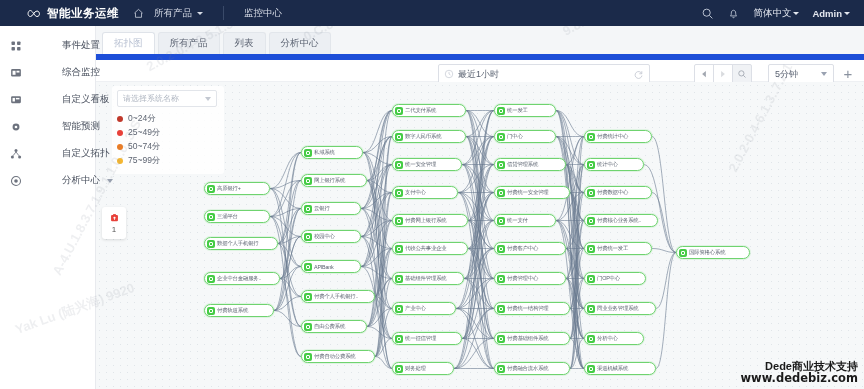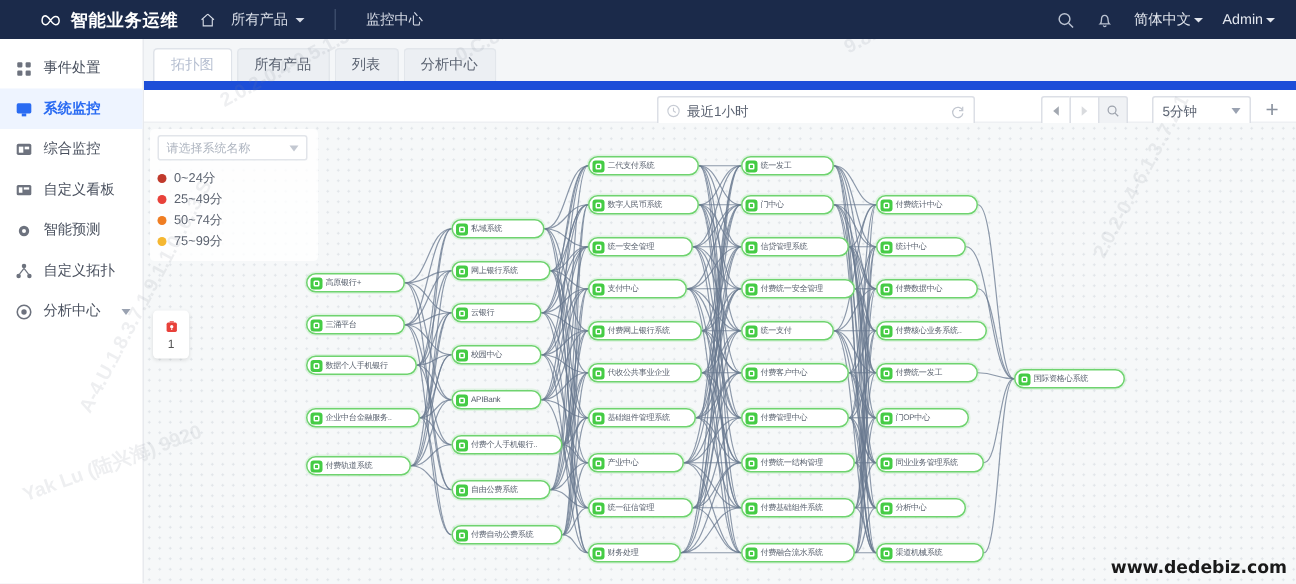--- a/index.html
+++ b/index.html
@@ -24,42 +24,42 @@
   .top-sep { width: 1px; height: 14px; background: #3a4a69; margin: 0 10px; }
   .top-nav { display: flex; align-items: center; gap: 10px; margin-left: 14px; font-size: 9.5px; }
   .top-nav-item { display: flex; align-items: center; gap: 3px; color: #d6dbe6; white-space: nowrap; }
   .home-ico { width: 11px; height: 11px; display:inline-block; }
   .caret { display: inline-block; width: 0; height: 0;
            border-left: 3px solid transparent; border-right: 3px solid transparent;
            border-top: 3.5px solid currentColor; margin-left: 2px; }
   .top-right { margin-left: auto; display: flex; align-items: center; gap: 13px; font-size: 9.5px; padding-right: 6px; }
   .circ-ico { width: 13px; height: 13px; opacity: .9; }
   .top-lang, .top-user { display: flex; align-items: center; color: #e3e7ef; white-space: nowrap; }
-  .top-user { font-weight: normal; }
+  .top-user { font-weight: bold; }
 
   
   .sidebar {
     position: absolute; top: 26px; left: 0; width: 96px; height: 363px;
     background: #ffffff; border-right: 1px solid #e8eaee; z-index: 30;
     padding-top: 6px;
   }
   .side-item {
     display: flex; align-items: center; gap: 7px;
     height: 27px; padding-left: 10px; font-size: 9.5px; color: #4a5costly;
     color: #49505e; position: relative; cursor: pointer;
   }
   .side-item .s-ico { width: 12px; height: 12px; flex: none; opacity: .8; }
   .side-item.active { background: #eef4ff; color: #2a6bf2; font-weight: bold; }
   .side-item.active .s-ico { opacity: 1; }
   .side-item .chev {
     margin-left: auto; margin-right: 8px; width: 0; height: 0;
     border-left: 3px solid transparent; border-right: 3px solid transparent;
     border-top: 4px solid #9aa2b1;
   }
-  .side-label { white-space: nowrap; }
+  .side-label { white-space: nowrap; margin-left: 33px; }
 
   
   .content { position: absolute; top: 26px; left: 96px; width: 768px; height: 363px; background: #f4f6f8; }
 
   .tabbar { position: relative; height: 28px; display: flex; align-items: flex-end; padding-left: 6px; background: #f4f6f8; }
   .tab {
     height: 22px; min-width: 40px; padding: 0 11px; margin-right: 3px;
     background: #eceff3; border: 1px solid #e2e6eb; border-bottom: none;
     border-radius: 3px 3px 0 0; font-size: 9.5px; color: #5a6271;
     display: flex; align-items: center; justify-content: center; cursor: pointer;
@@ -128,21 +128,21 @@
 
   
   .canvas {
     position: absolute; top: 82px; left: 96px; width: 768px; height: 307px;
     background: #f6f8f9;
     background-image: radial-gradient(#e0e5e9 0.7px, transparent 0.7px);
     background-size: 7px 7px;
     overflow: hidden;
   }
   .legend {
-    position: absolute; top: 4px; left: 4px; width: 112px;
+    position: absolute; top: 4px; left: 16px; width: 112px;
     background: rgba(255,255,255,.82); border-radius: 3px; padding: 4px 5px 6px 5px; z-index: 12;
   }
   .legend .leg-sel {
     width: 100px; height: 17px; border: 1px solid #e2e5ea; border-radius: 2px; background: #fff;
     display: flex; align-items: center; padding: 0 5px; font-size: 8px; color: #aeb5c0; margin-bottom: 5px;
   }
   .legend .leg-sel .dchev { margin-left: auto; width: 0; height: 0;
     border-left: 3px solid transparent; border-right: 3px solid transparent;
     border-top: 4px solid #c3c8d1; }
   .leg-row { display: flex; align-items: center; gap: 5px; height: 14px; font-size: 8.5px; color: #5d6471; }
@@ -231,27 +231,20 @@
 
   <div class="sidebar" id="sidebar">
       <div class="side-item">
         <svg class="s-ico" viewBox="0 0 16 16" fill="currentColor">
           <rect x="2" y="2" width="4.6" height="4.6" rx="1"></rect>
           <rect x="9.4" y="2" width="4.6" height="4.6" rx="1"></rect>
           <rect x="2" y="9.4" width="4.6" height="4.6" rx="1"></rect>
           <rect x="9.4" y="9.4" width="4.6" height="4.6" rx="1"></rect>
         </svg>
         <span class="side-label">事件处置</span>
-      </div>
-      <div class="side-item active">
-        <svg class="s-ico" viewBox="0 0 16 16" fill="currentColor">
-          <rect x="1.5" y="2.5" width="13" height="9" rx="1.4"></rect>
-          <rect x="6" y="11.5" width="4" height="2.6"></rect>
-        </svg>
-        <span class="side-label">系统监控</span>
       </div>
       <div class="side-item">
         <svg class="s-ico" viewBox="0 0 16 16" fill="currentColor">
           <rect x="1.5" y="2.5" width="13" height="10" rx="1.6"></rect>
           <rect x="3.4" y="5" width="4" height="5.4" fill="#fff"></rect>
           <rect x="8.6" y="5" width="4" height="2.4" fill="#fff"></rect>
         </svg>
         <span class="side-label">综合监控</span>
       </div>
       <div class="side-item">
@@ -918,20 +911,21 @@
       <svg class="bell" viewBox="0 0 16 16">
         <rect x="3" y="3" width="10" height="9" rx="1.5" fill="#e8413a"></rect>
         <path d="M6 3 V1.6 h4 V3" fill="#e8413a"></path>
         <circle cx="8" cy="7" r="1.6" fill="#ffffff"></circle>
         <path d="M8 8.4 V10.2" stroke="#ffffff" stroke-width="1"></path>
       </svg>
       <span class="cnt">1</span>
     </div>
 
     <div class="watermark">
+      <div class="wm1">Dede商业技术支持</div>
       <div class="wm2">www.dedebiz.com</div>
     </div>
   </div>
 
   <div id="ghosts">
       <div class="ghost" style="left: 10px; top: 190px; transform: rotate(-62deg);">A-4.U.1.8.3.7.1.9.1.1.0..0..3-S</div>
       <div class="ghost" style="left: 140px; top: 30px; transform: rotate(-28deg);">2.0.2-0.4-0.5.1.3.7.2.1</div>
       <div class="ghost" style="left: 300px; top: 12px; transform: rotate(-28deg);">0.C.8.3.2.U.4</div>
       <div class="ghost" style="left: 560px; top: 10px; transform: rotate(-28deg);">9.8.2.0.4.4</div>
       <div class="ghost" style="left: 700px; top: 110px; transform: rotate(-62deg);">2.0.2-0.4-6.1.3..7.2.1</div>

